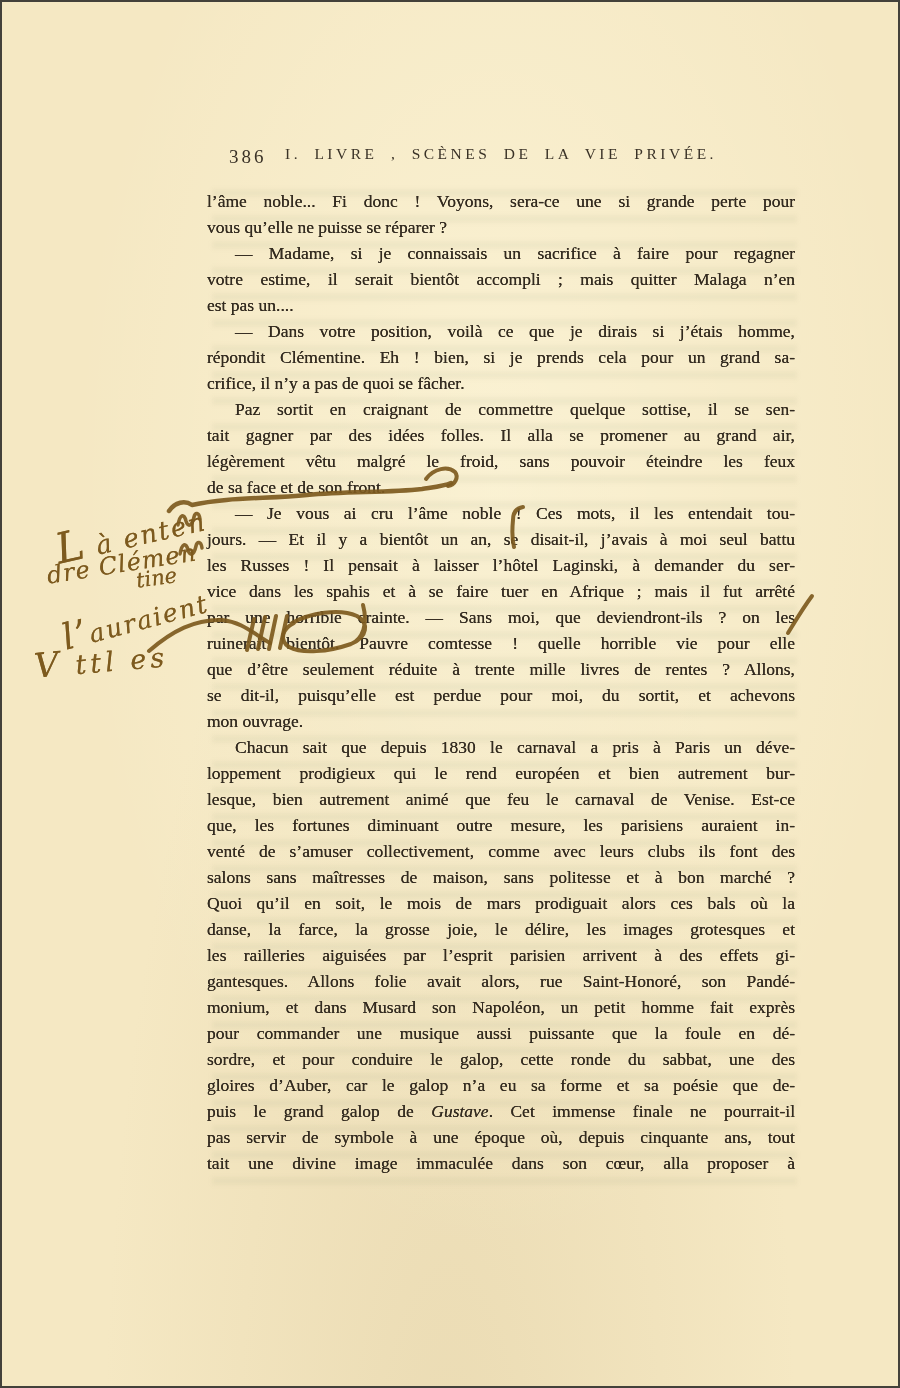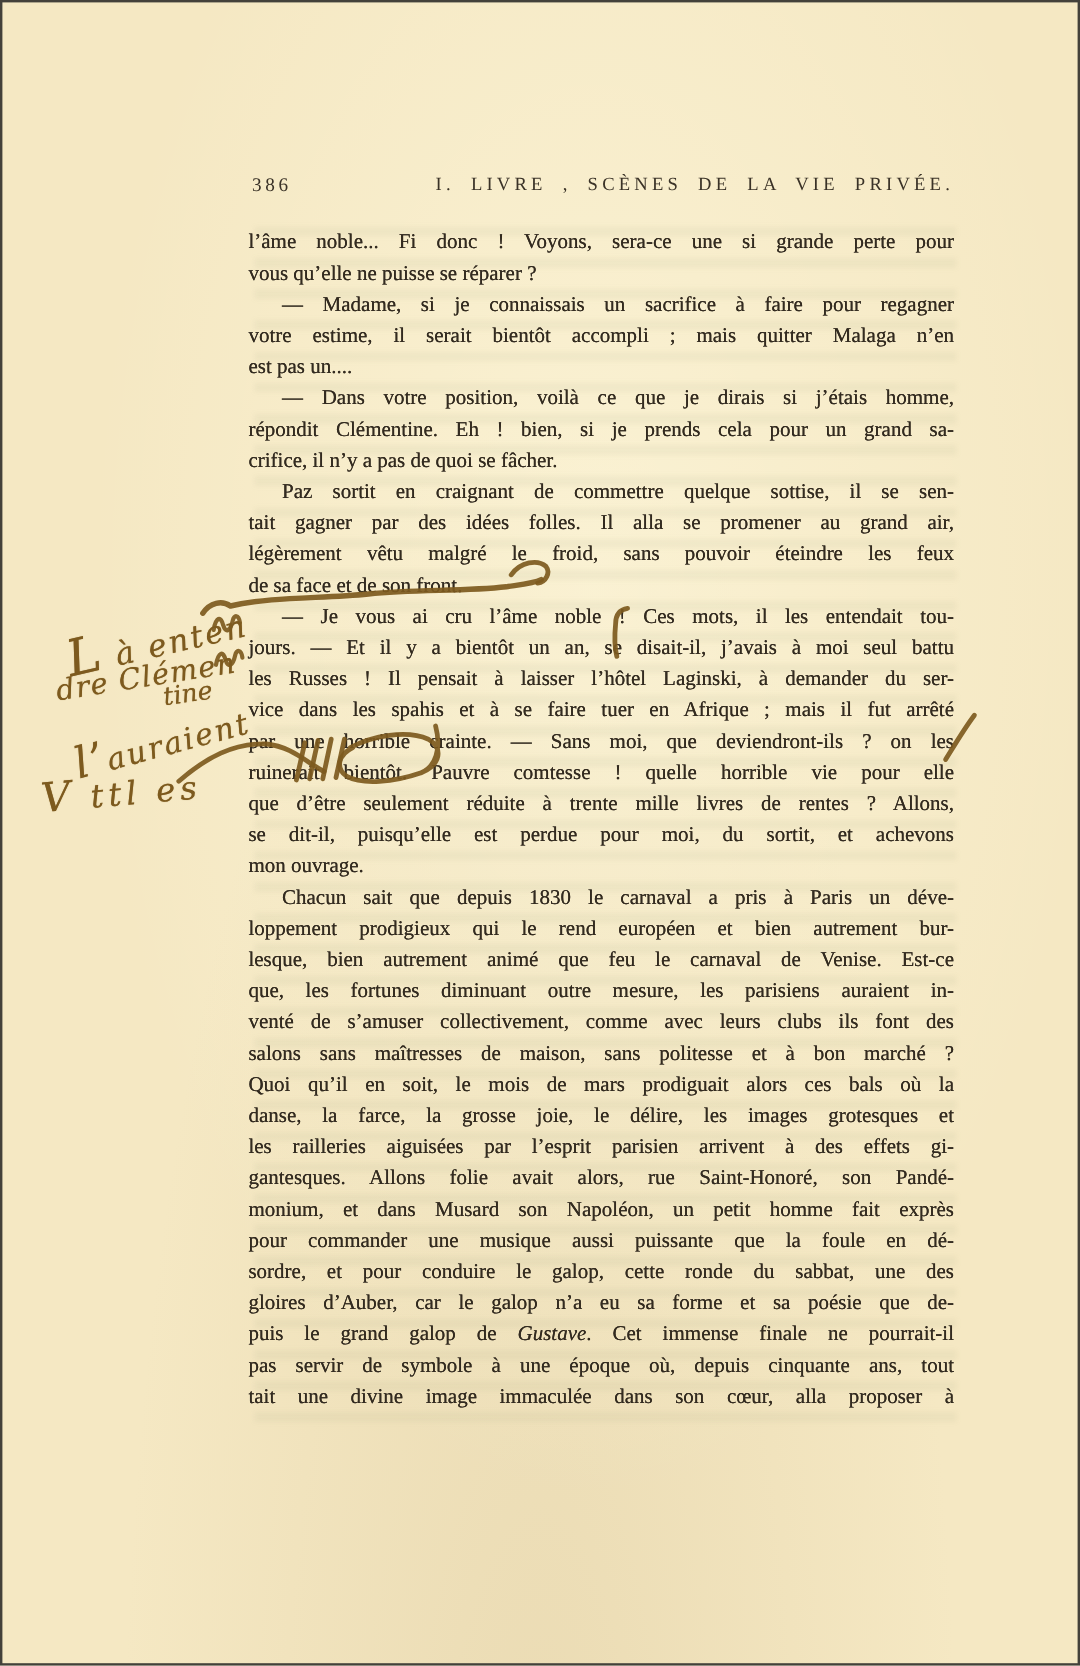--- a/index.html
+++ b/index.html
@@ -22,25 +22,25 @@
     position:absolute;left:210px;top:180px;width:585px;height:1010px;
     background:repeating-linear-gradient(0deg,
       rgba(130,140,100,0) 0 7px,
       rgba(130,140,100,.07) 7px 15px,
       rgba(130,140,100,0) 15px 26px);
     filter:blur(2px);
     pointer-events:none;
   }
   .header{position:absolute;left:205px;top:143px;width:588px;height:24px;}
   .pagenum{
-    position:absolute;left:3px;top:1px;
-    font-size:16px;letter-spacing:3px;color:#3a3227;
+    position:absolute;left:22px;top:1px;
+    font-size:19px;letter-spacing:3px;color:#3a3227;
   }
   .running{
-    display:block;text-align:right;
+    display:block;text-align:center;
     font-size:15.5px;letter-spacing:3.5px;word-spacing:6px;
     color:#3a3227;white-space:nowrap;
   }
   .textblock{
     position:absolute;left:205px;top:176px;width:588px;
     font-size:17.5px;line-height:26px;
     text-shadow:0 0 .5px currentColor;
     margin-top:10px;
   }
   .line{

